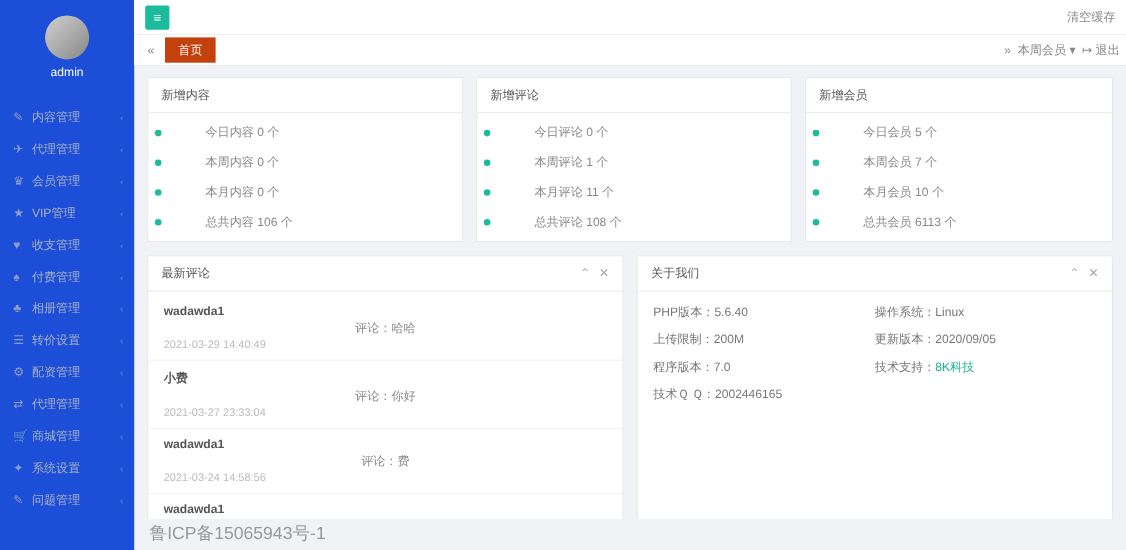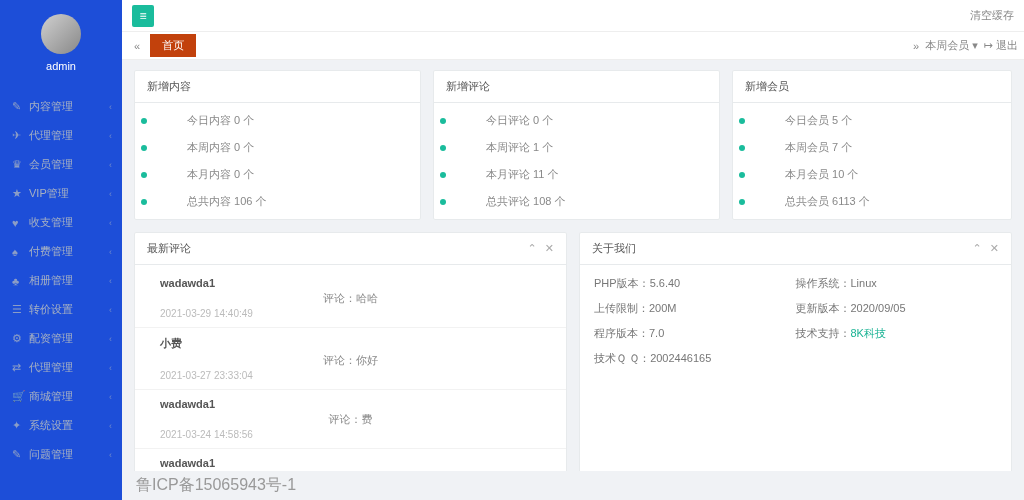--- a/index.html
+++ b/index.html
@@ -30,21 +30,21 @@
 .card-h { padding: 8px 12px; border-bottom: 1px solid #e7eaec; font-size: 11px; color: #555; display: flex; justify-content: space-between; align-items: center; }
 .card-tools { display: flex; gap: 8px; color: #aaa; }
 .card-tools span { cursor: pointer; }
 .card-b { padding: 4px 0; }
 .stat-row { display: flex; align-items: center; padding: 6px 6px; font-size: 11px; }
 .dot { width: 6px; height: 6px; border-radius: 50%; background: #1abc9c; margin-right: 40px; flex-shrink: 0; }
 .stat-label { color: #888; }
 .c1, .c2 { flex: 1; }
 .c3 { width: 280px; flex-shrink: 0; }
 .row2 { display: flex; gap: 12px; margin-top: 12px; }
-.comment { padding: 8px 25px; border-bottom: 1px solid #f2f2f2; }
+.comment { padding: 8px 14px; border-bottom: 1px solid #f2f2f2; }
 .comment:last-child { border-bottom: none; }
 .cm-name { font-weight: 600; color: #555; font-size: 11px; }
 .cm-text { color: #888; font-size: 11px; margin-top: 2px; text-align: center; }
 .cm-time { color: #bbb; font-size: 10px; margin-top: 2px; }
 .about-grid { display: flex; flex-wrap: wrap; padding: 6px 14px; }
 .about-item { width: 50%; padding: 5px 0; font-size: 11px; color: #777; }
 .about-item a { color: #1ab394; text-decoration: none; }
 .footer { text-align: left; padding: 4px 14px; font-size: 16px; color: #999; }
 .r2c1 { flex: 1; }
 .r2c2 { flex: 1; }

